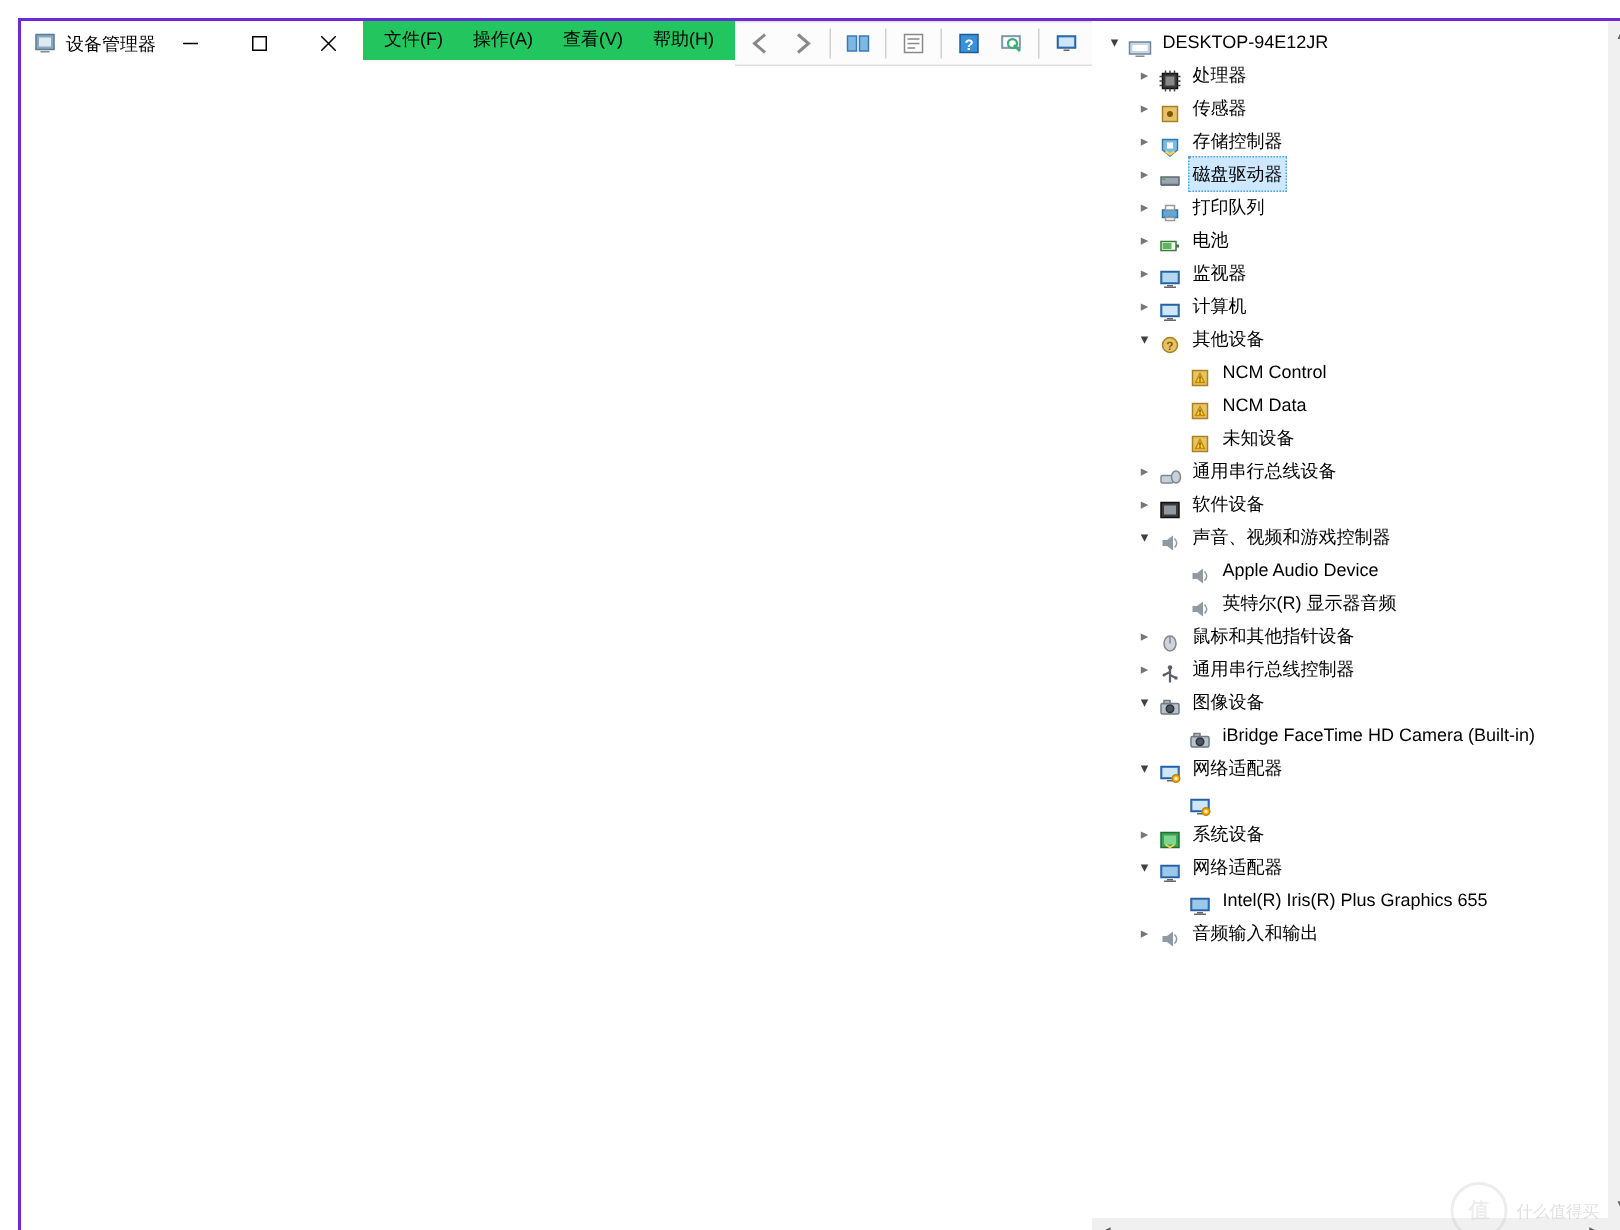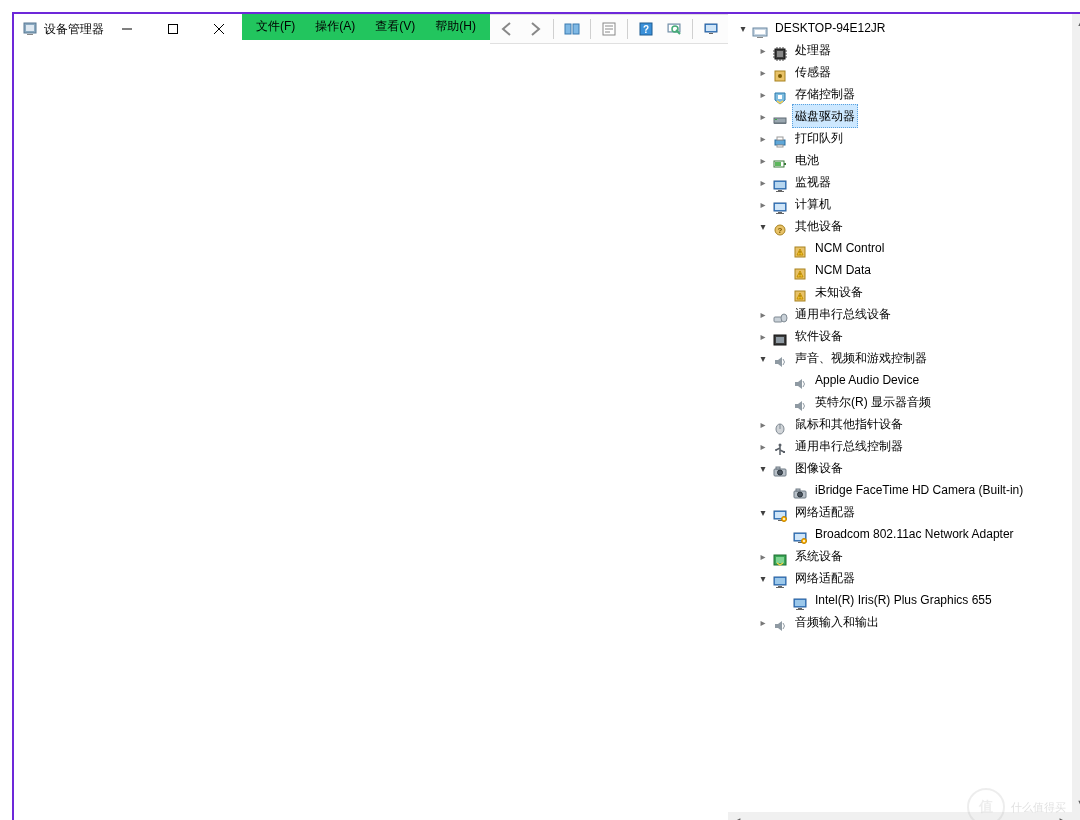--- a/index.html
+++ b/index.html
@@ -491,21 +491,20 @@
         <span class="lbl">网络适配器</span>
       </div>
       <div class="row">
         <span class="ind" style="width: 46px;"></span>
         <span class="arrow none"></span>
         <span class="icon">
           <svg width="16" height="16">
             <use href="#i-network"></use>
           </svg>
         </span>
-        <span class="lbl">Broadcom 802.11ac Network Adapter</span>
       </div>
       <div class="row">
         <span class="ind" style="width: 26px;"></span>
         <span class="arrow closed"></span>
         <span class="icon">
           <svg width="16" height="16">
             <use href="#i-system"></use>
           </svg>
         </span>
         <span class="lbl">系统设备</span>

